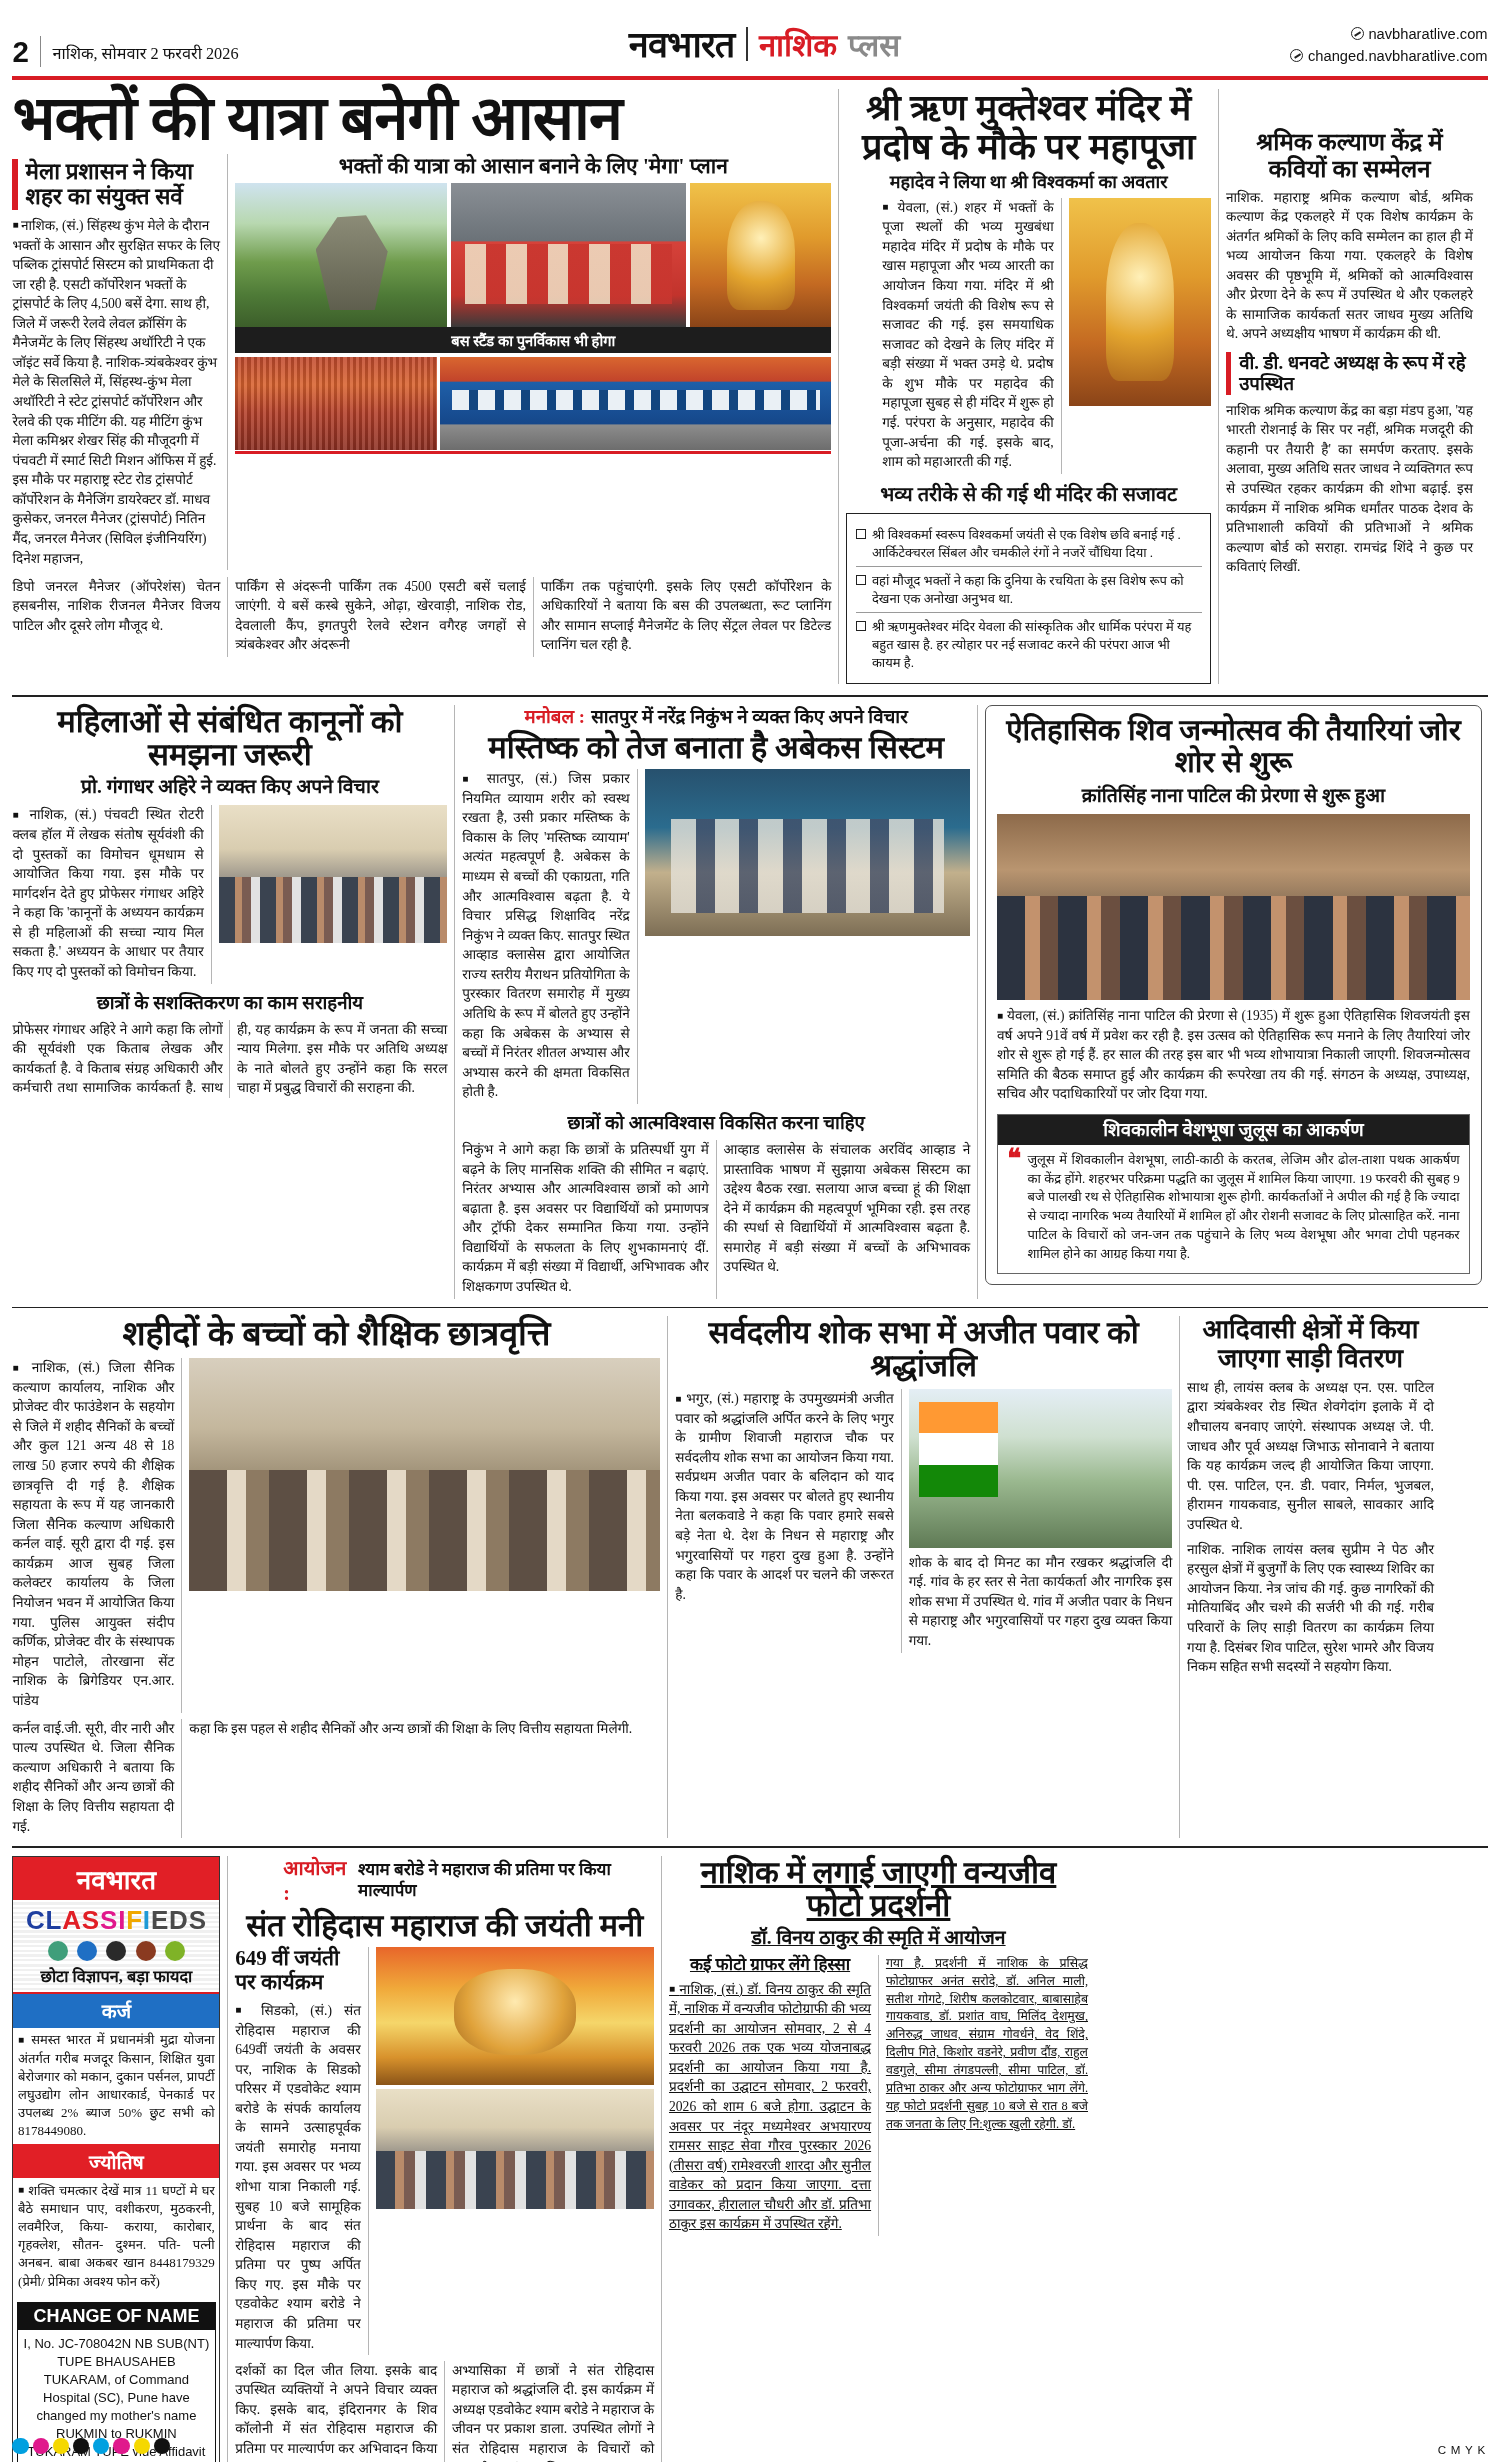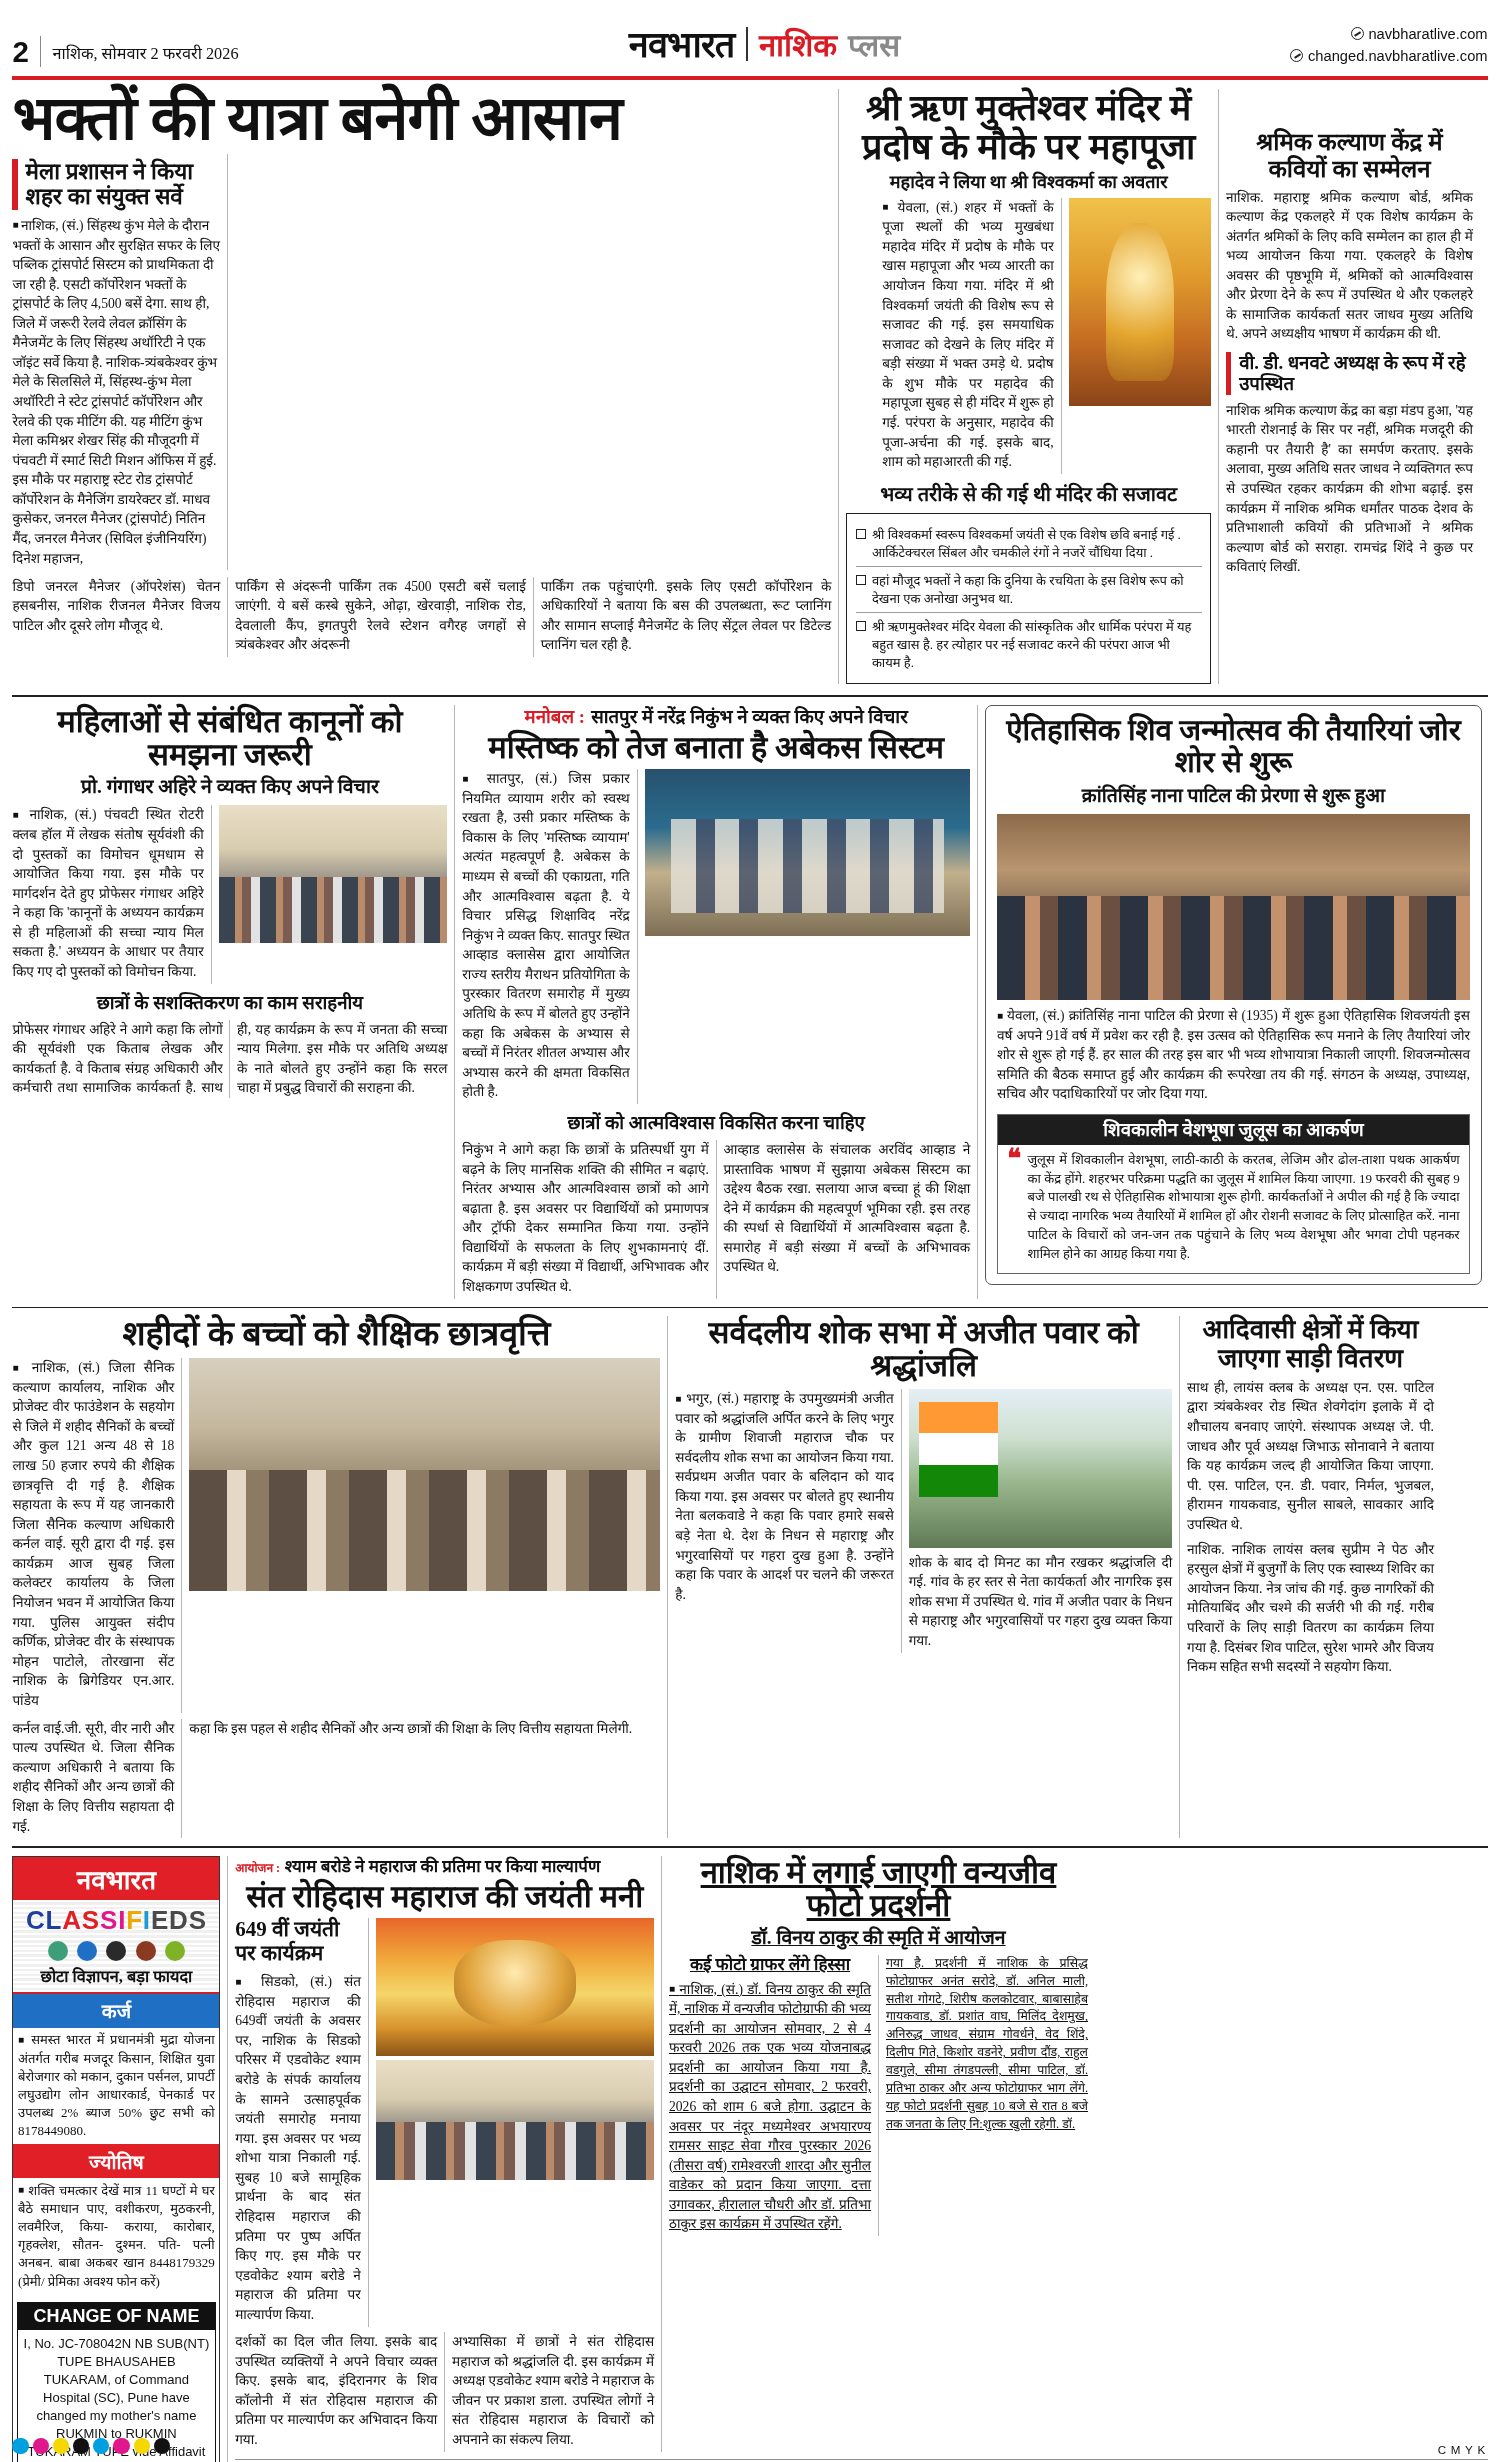--- a/index.html
+++ b/index.html
@@ -154,20 +154,34 @@
 
         <div style="width:208px;">
           <div class="redbar-head" style="margin:4.7px 0 6.2px;justify-content:flex-end;">
             <div class="redbar"></div>
             <h3>मेला प्रशासन ने किया शहर का संयुक्त सर्वे</h3>
           </div>
           <p class="body lead" style="text-align:left;">नाशिक, (सं.) सिंहस्थ कुंभ मेले के दौरान भक्तों के आसान और सुरक्षित सफर के लिए पब्लिक ट्रांसपोर्ट सिस्टम को प्राथमिकता दी जा रही है. एसटी कॉर्पोरेशन भक्तों के ट्रांसपोर्ट के लिए 4,500 बसें देगा. साथ ही, जिले में जरूरी रेलवे लेवल क्रॉसिंग के मैनेजमेंट के लिए सिंहस्थ अथॉरिटी ने एक जॉइंट सर्वे किया है. नाशिक-त्र्यंबकेश्वर कुंभ मेले के सिलसिले में, सिंहस्थ-कुंभ मेला अथॉरिटी ने स्टेट ट्रांसपोर्ट कॉर्पोरेशन और रेलवे की एक मीटिंग की. यह मीटिंग कुंभ मेला कमिश्नर शेखर सिंह की मौजूदगी में पंचवटी में स्मार्ट सिटी मिशन ऑफिस में हुई. इस मौके पर महाराष्ट्र स्टेट रोड ट्रांसपोर्ट कॉर्पोरेशन के मैनेजिंग डायरेक्टर डॉ. माधव कुसेकर, जनरल मैनेजर (ट्रांसपोर्ट) नितिन मैंद, जनरल मैनेजर (सिविल इंजीनियरिंग) दिनेश महाजन,</p>
         </div>
         <div class="vrule"></div>
 
+        <div style="flex:1;">
+          <h4 class="sub" style="text-align:center;font-size:21px;margin-bottom:4.7px;">भक्तों की यात्रा को आसान बनाने के लिए 'मेगा' प्लान</h4>
+          <div style="display:flex;gap:3.9px;">
+            <figure class="ph ph-hill" style="width:36%;height:144px;"></figure>
+            <figure class="ph ph-bus" style="width:40%;height:144px;"></figure>
+            <figure class="ph ph-temple" style="width:24%;height:144px;"></figure>
+          </div>
+          <div class="capbar">बस स्टैंड का पुनर्विकास भी होगा</div>
+          <div style="display:flex;gap:3.9px;margin-top:3.1px;">
+            <figure class="ph ph-crowd" style="width:34%;height:93px;"></figure>
+            <figure class="ph ph-train" style="width:66%;height:93px;"></figure>
+          </div>
+          <div style="height:3.1px;background:#d81c24;margin-top:1.6px;"></div>
+        </div>
       </div>
 
       <div class="cols" style="margin-top:6.2px;">
         <div style="width:208px;">
           <p class="body">डिपो जनरल मैनेजर (ऑपरेशंस) चेतन हसबनीस, नाशिक रीजनल मैनेजर विजय पाटिल और दूसरे लोग मौजूद थे.</p>
         </div>
         <div class="vrule"></div>
         <div style="flex:1;">
           <p class="body">पार्किंग से अंदरूनी पार्किंग तक 4500 एसटी बसें चलाई जाएंगी. ये बसें कस्बे सुकेने, ओढ़ा, खेरवाड़ी, नाशिक रोड, देवलाली कैंप, इगतपुरी रेलवे स्टेशन वगैरह जगहों से त्र्यंबकेश्वर और अंदरूनी</p>
         </div>
@@ -382,21 +396,21 @@
     </div>
 
     <div class="vrule"></div>
 
     <div style="flex:1;">
 
       <div class="cols">
 
         <div style="width:419px;">
           <div style="display:flex;gap:4.7px;align-items:baseline;">
-            <span class="kicker kicker-red" style="font-size:12px;">आयोजन :</span>
+            <span class="kicker kicker-red" style="font-size:20px;margin-left:48px;">आयोजन :</span>
             <span class="kicker" style="font-size:17px;">श्याम बरोडे ने महाराज की प्रतिमा पर किया माल्यार्पण</span>
           </div>
           <h2 class="big2" style="text-align:center;margin-top:3.1px;">संत रोहिदास महाराज की जयंती मनी</h2>
           <div class="cols" style="margin-top:4.7px;">
             <div style="width:30%;">
               <h3 style="font-size:21px;font-weight:bold;line-height:1.14;">649 वीं जयंती पर कार्यक्रम</h3>
               <p class="body lead" style="margin-top:6.2px;">सिडको, (सं.) संत रोहिदास महाराज की 649वीं जयंती के अवसर पर, नाशिक के सिडको परिसर में एडवोकेट श्याम बरोडे के संपर्क कार्यालय के सामने उत्साहपूर्वक जयंती समारोह मनाया गया. इस अवसर पर भव्य शोभा यात्रा निकाली गई. सुबह 10 बजे सामूहिक प्रार्थना के बाद संत रोहिदास महाराज की प्रतिमा पर पुष्प अर्पित किए गए. इस मौके पर एडवोकेट श्याम बरोडे ने महाराज की प्रतिमा पर माल्यार्पण किया.</p>
             </div>
             <div class="vrule"></div>
             <div style="flex:1;">

